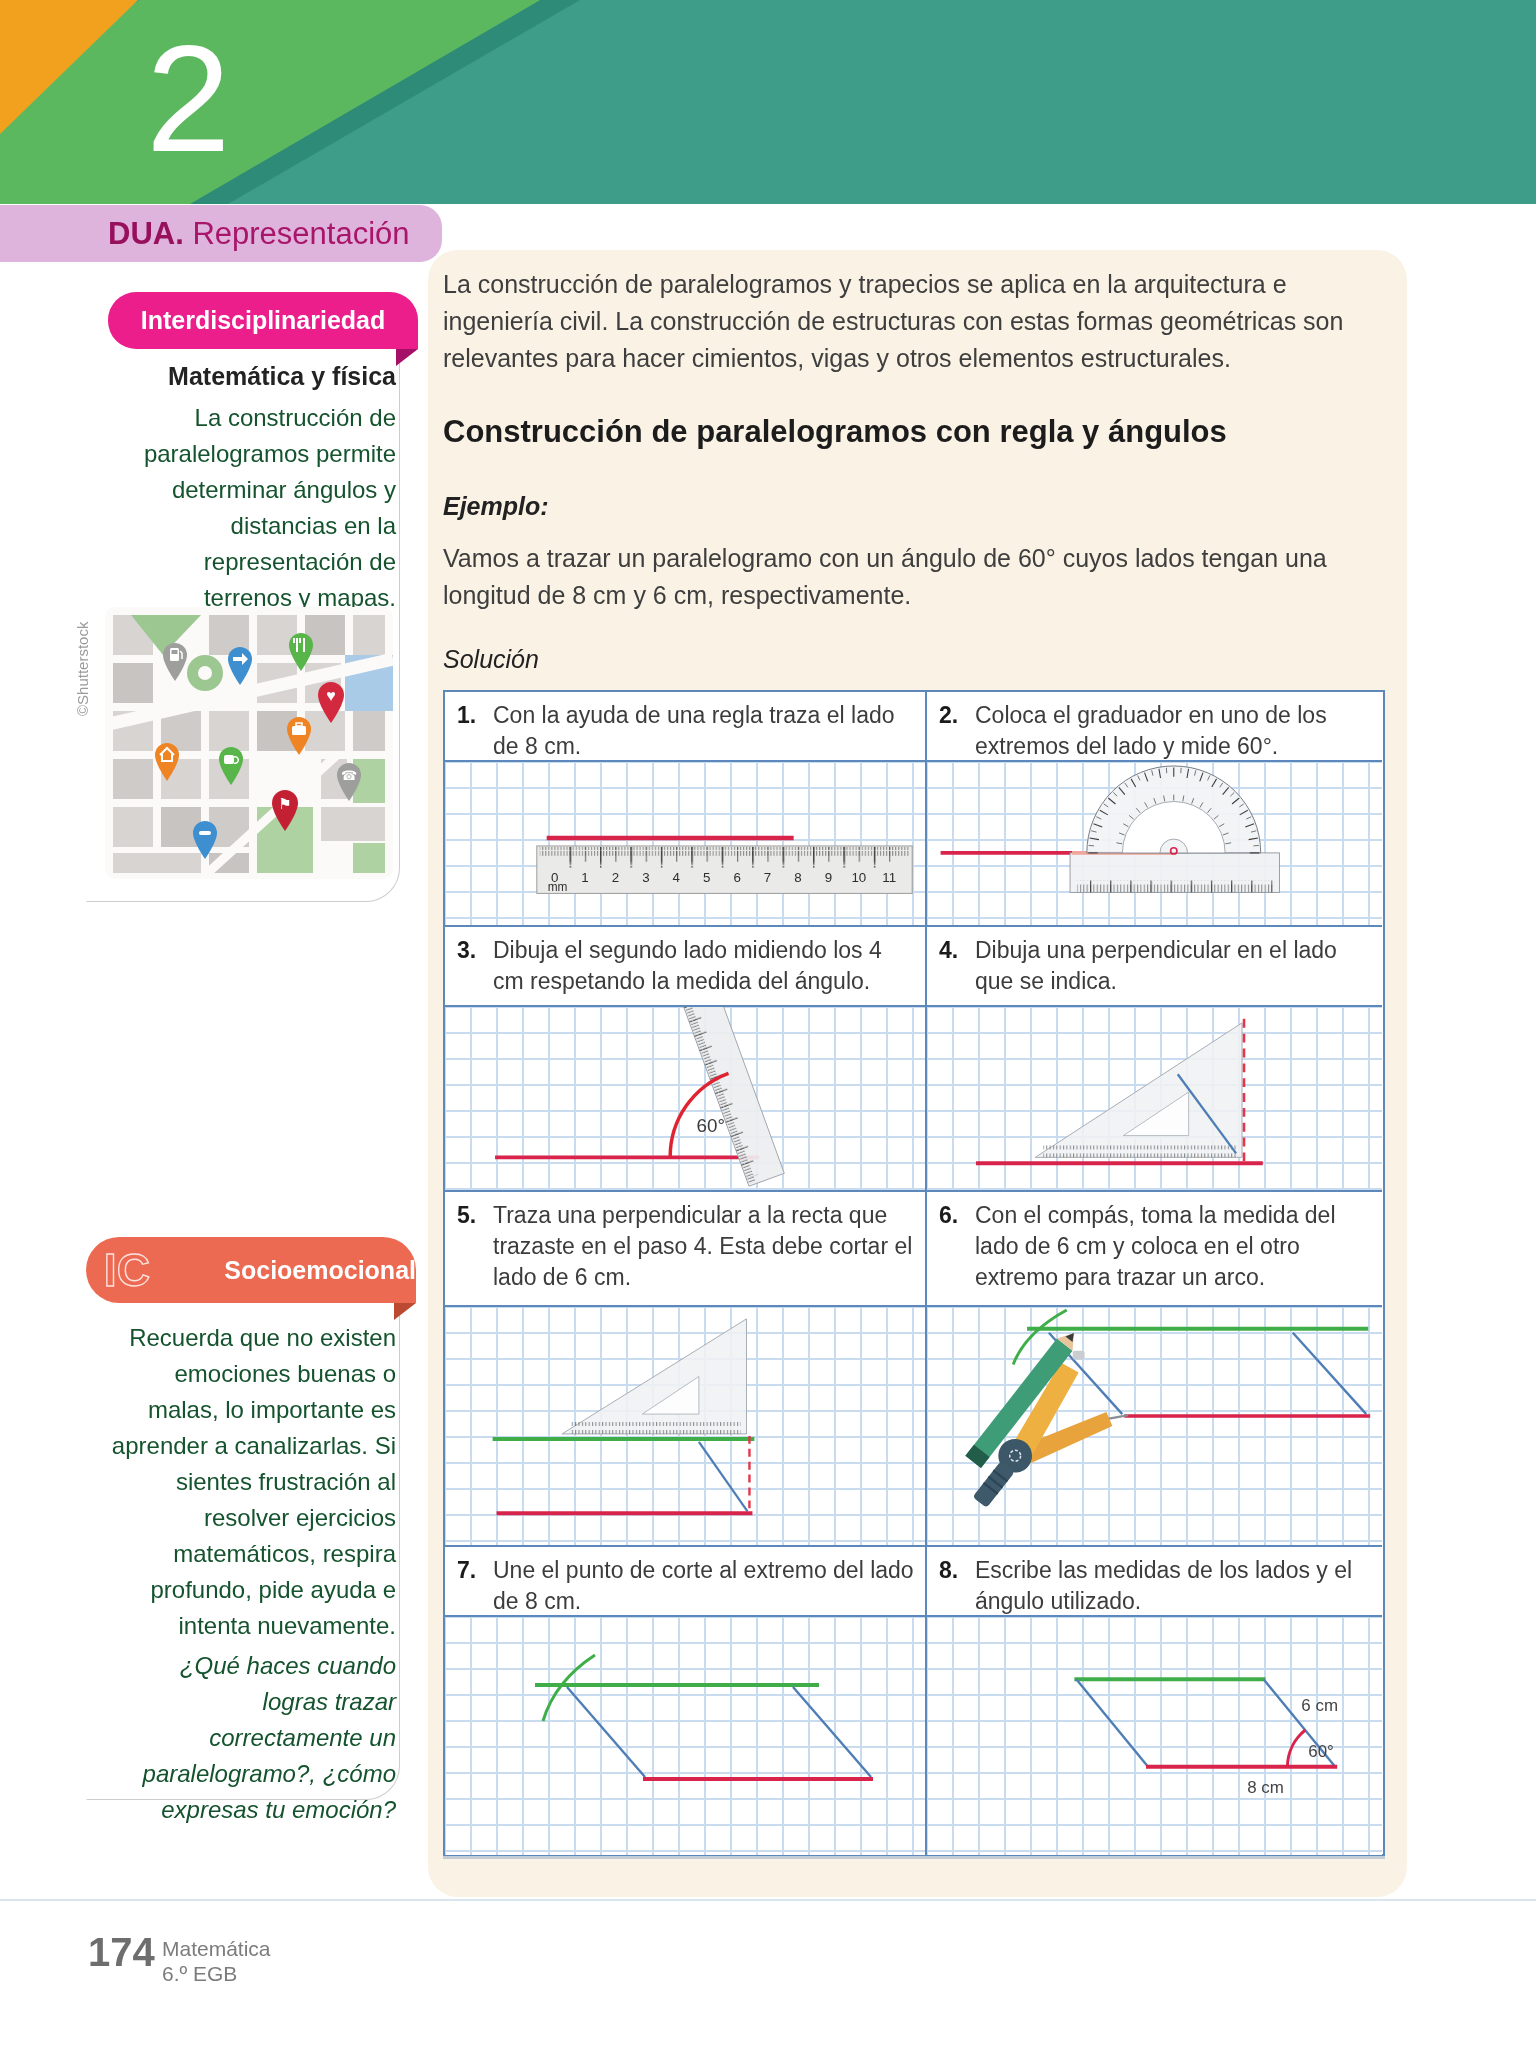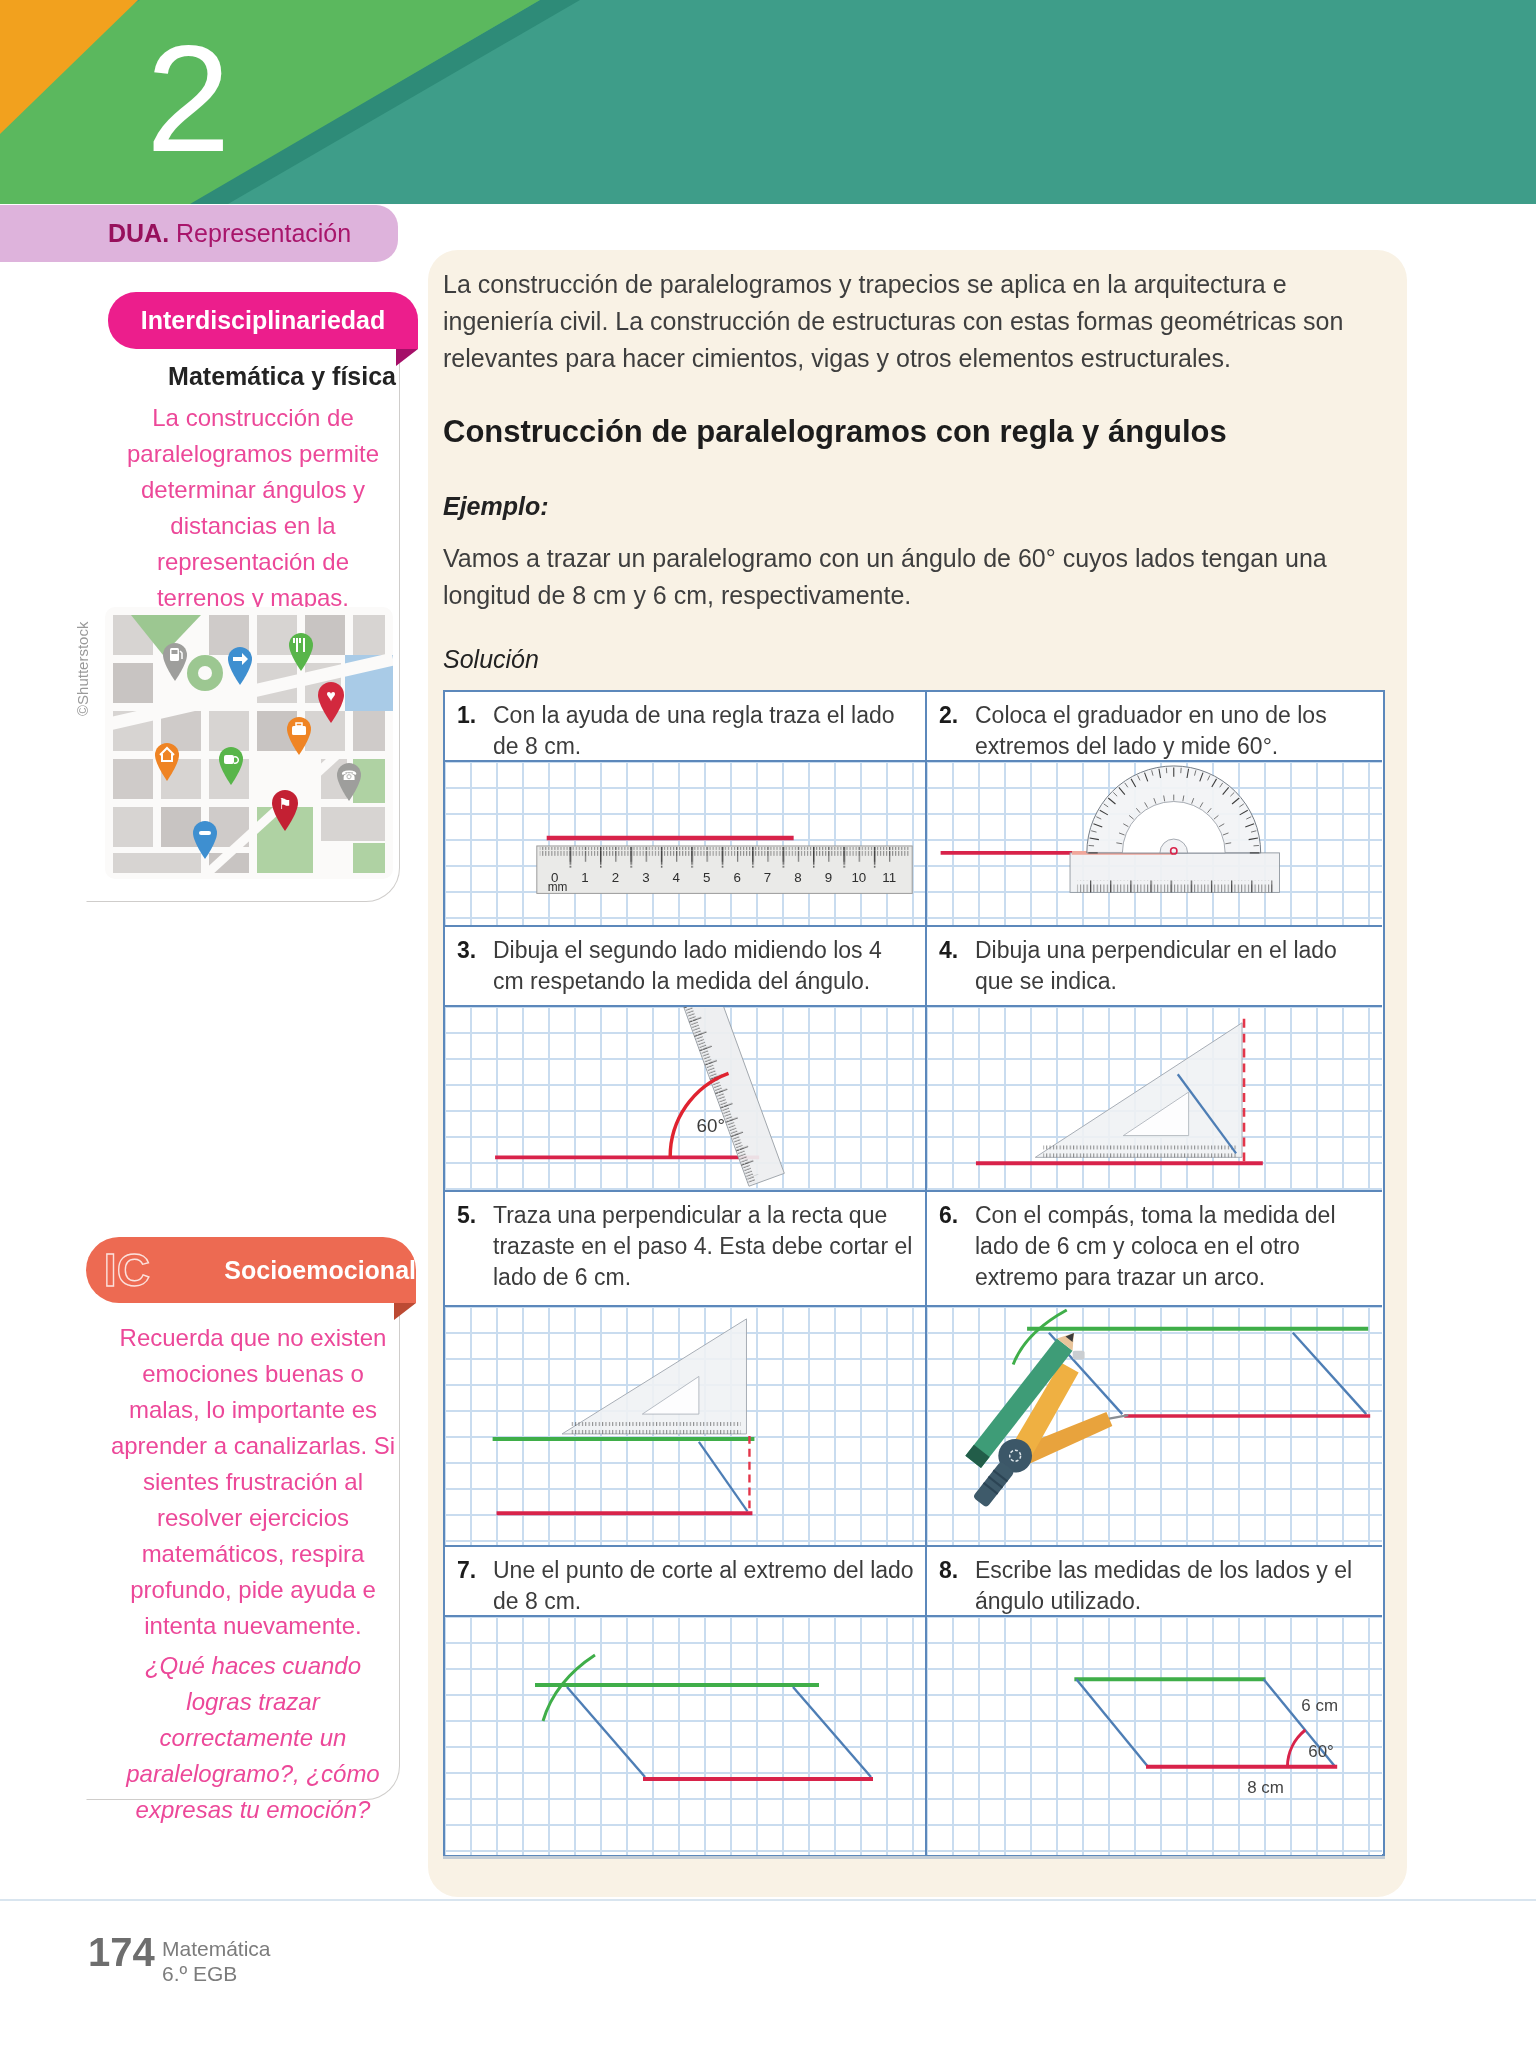--- a/index.html
+++ b/index.html
@@ -2,31 +2,31 @@
 <html><head>
 <meta charset="utf-8">
 <style>
   html,body{margin:0;padding:0;background:#fff;}
   .page{position:relative;width:1536px;height:2048px;background:#fff;overflow:hidden;
         font-family:"Liberation Sans",sans-serif;}
   .abs{position:absolute;}
   
   .unit-num{left:146px;top:22px;font-size:152px;font-weight:400;color:#fff;line-height:1;}
   .page-title{left:448px;top:34px;color:#fff;font-weight:bold;font-size:46px;line-height:70px;letter-spacing:-0.5px;}
-  .dua-banner{left:0;top:205px;width:398px;height:57px;background:#DEB3DC;border-radius:0 22px 22px 0;
-              line-height:57px;padding-left:108px;box-sizing:border-box;font-size:25px;color:#A8156B;}
+  .dua-banner{left:0;top:205px;width:442px;height:57px;background:#DEB3DC;border-radius:0 22px 22px 0;
+              line-height:57px;padding-left:108px;box-sizing:border-box;font-size:31px;color:#A8156B;}
   .dua-bold{font-weight:bold;color:#97105C;}
   
   .side-card{border:1.5px solid transparent;border-right-color:#CFCDCB;border-bottom-color:#CFCDCB;
              border-radius:0 0 34px 0;background:#fff;}
   .badge{height:57px;border-radius:28px 28px 0 28px;color:#fff;font-weight:bold;font-size:25px;
          display:flex;align-items:center;justify-content:center;box-sizing:border-box;}
   .fold{width:0;height:0;border-right:22px solid transparent;}
   .side-head{font-weight:bold;font-size:25px;color:#232323;text-align:right;}
-  .side-text{font-size:24px;line-height:36px;color:#ec4899;text-align:center;}
+  .side-text{font-size:24px;line-height:36px;color:#14532d;text-align:right;}
   .credit{font-size:15px;color:#9A9A9A;transform-origin:0 0;transform:rotate(-90deg);white-space:nowrap;}
   .socio-badge{border-radius:33px 33px 0 33px;background:#ED6A52;justify-content:space-between;padding-left:14px;gap:45px;}
   .socio-q{font-style:italic;}
   
   .cream{left:428px;top:250px;width:979px;height:1647px;background:#F9F2E5;border-radius:30px;}
   .intro{left:443px;top:266px;width:952px;font-size:25px;line-height:37px;color:#3E3E3E;}
   .section-head{left:443px;top:414px;font-size:31px;font-weight:bold;color:#1C1C1C;}
   .ex-label{left:443px;top:492px;font-size:25px;font-weight:bold;font-style:italic;color:#222;}
   .ex-text{left:443px;top:540px;width:952px;font-size:25px;line-height:37px;color:#3E3E3E;}
   .sol-label{left:443px;top:645px;font-size:25px;font-weight:normal;font-style:italic;color:#222;}

